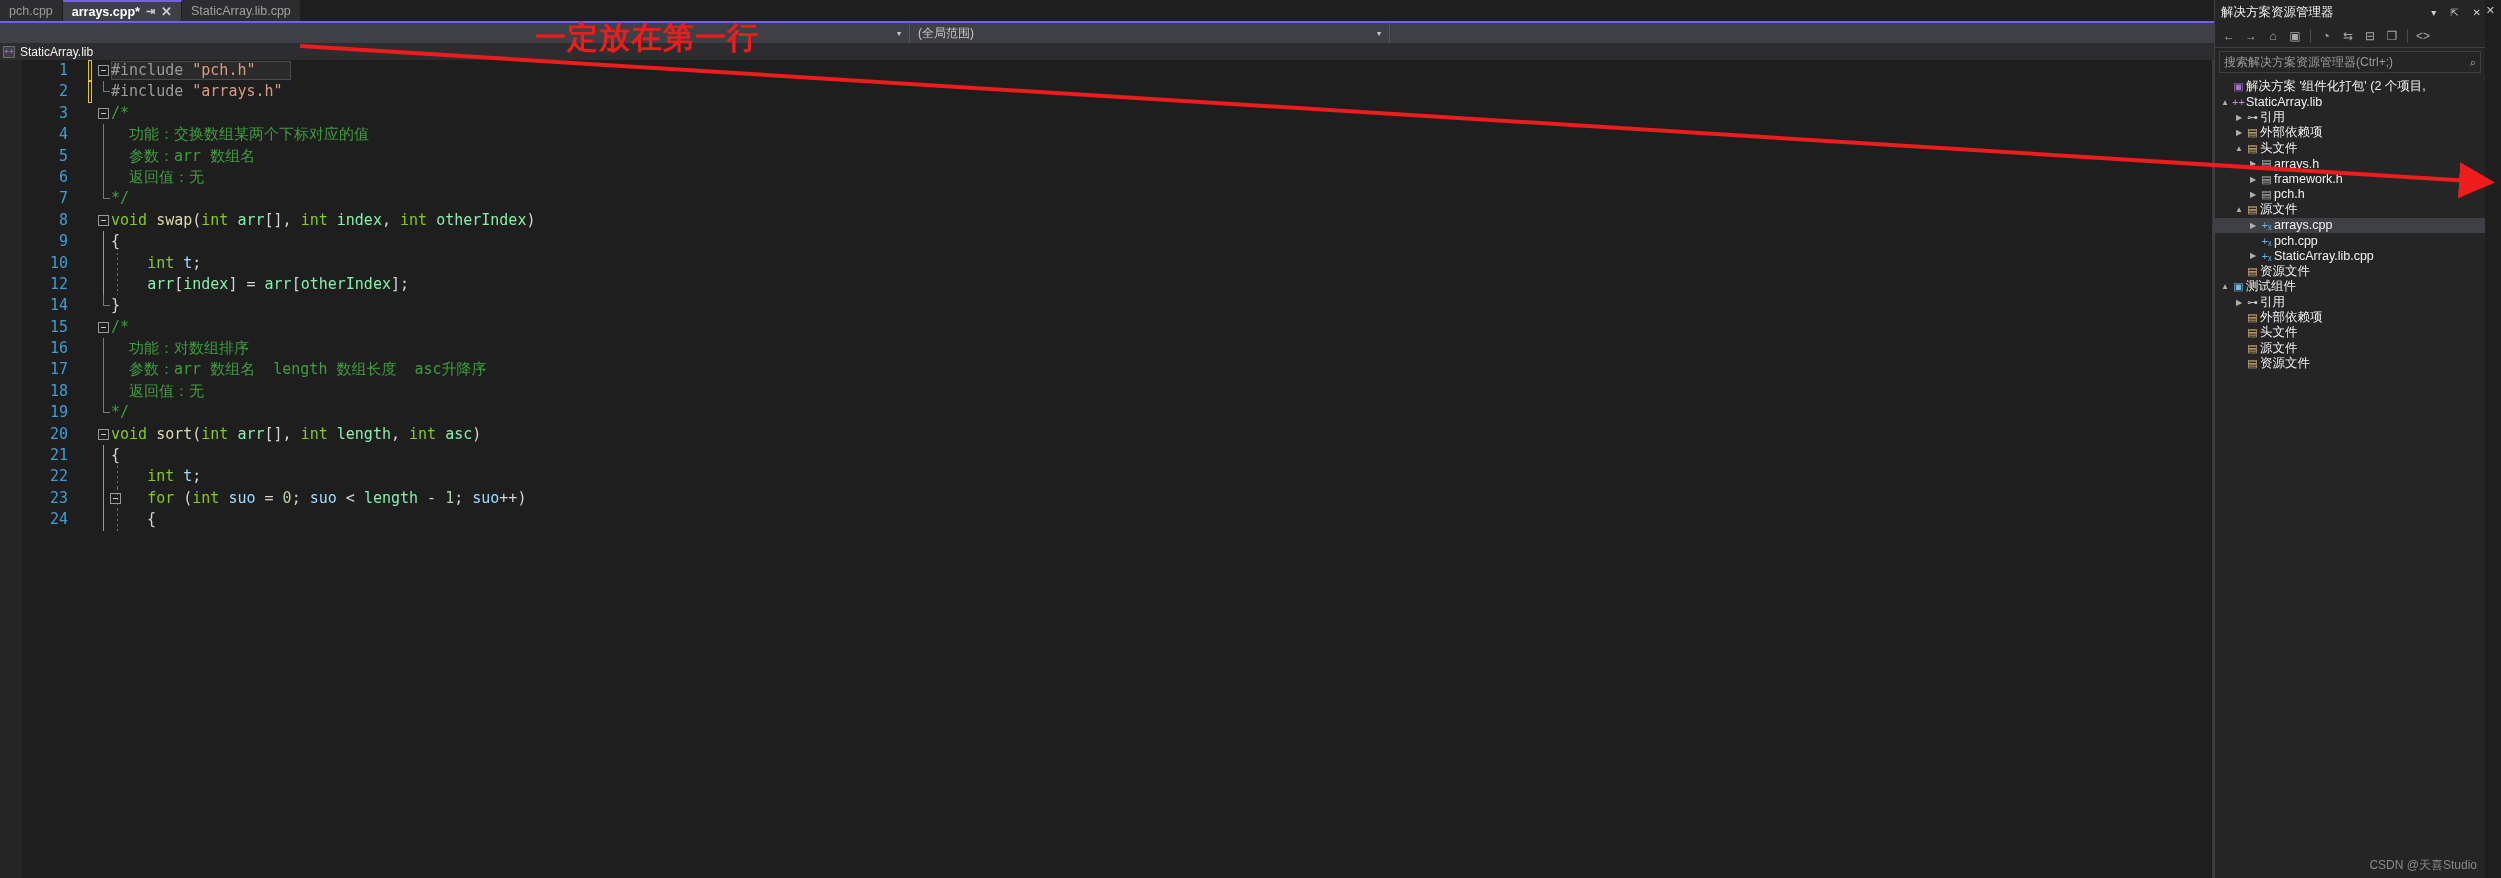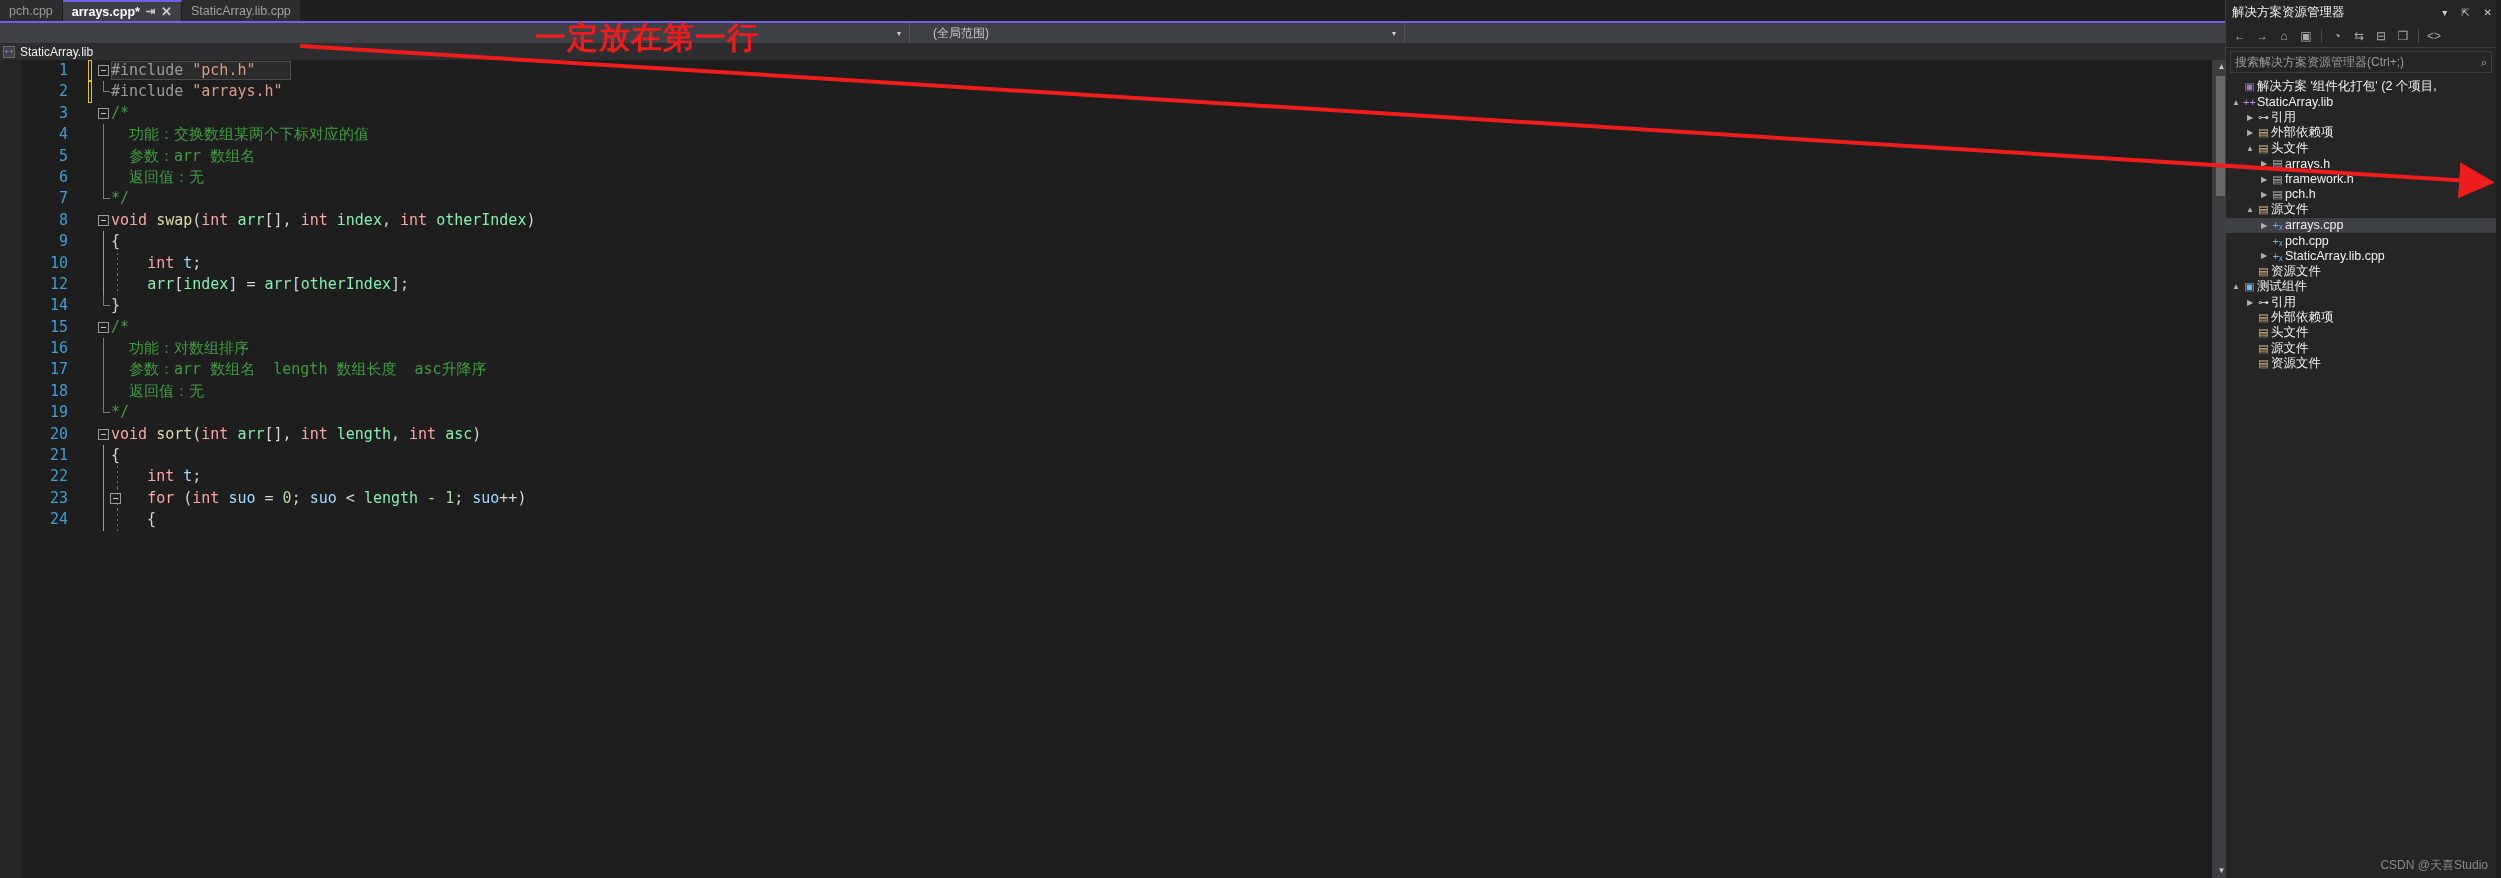--- a/index.html
+++ b/index.html
@@ -43,21 +43,21 @@
     position: absolute; left: 0; top: 21px; width: 2230px; height: 22px;
     background: #3f3f46; border-top: 2px solid #7160e8;
     display: flex; align-items: center;
   }
   .navbar-scope {
     position: relative; height: 100%; display: flex; align-items: center;
     padding: 0 8px; font-size: 12px; color: #c8c8c8;
     border-right: 1px solid #55555c; min-width: 0;
   }
   .navbar-scope.s1 { width: 910px; }
-  .navbar-scope.s2 { width: 480px; margin-left: 15px; }
+  .navbar-scope.s2 { width: 480px; }
   .navbar-caret { margin-left: auto; font-size: 8px; color: #d0d0d0; }
   .navbar-tail { flex: 1; height: 100%; background: #3f3f46; }
 
   
   .projbar {
     position: absolute; left: 0; top: 43px; width: 2230px; height: 17px;
     background: #2d2d30; display: flex; align-items: center;
     padding-left: 3px; gap: 5px;
   }
   .proj-ico {
@@ -125,21 +125,21 @@
   }
   .curline-box {
     position: absolute; left: 111px; top: 1px; height: 19px;
     border: 1px solid #4b4b4b; background: #2a2a2a;
   }
 
   
   .t-pp   { color: #9b9b9b; }
   .t-str  { color: #d69d85; }
   .t-cmt  { color: #3f9e3f; }
-  .t-kw   { color: #fca5a5; }
+  .t-kw   { color: #84cc16; }
   .t-fn   { color: #dcdcaa; }
   .t-pun  { color: #d4d4d4; }
   .t-id   { color: #86efac; }
   .t-var  { color: #9cdcfe; }
   .t-num  { color: #b5cea8; }
 
   
   .ed-scroll {
     position: absolute; right: 0; top: 0; width: 17px; height: 100%;
     background: #3e3e42;
@@ -152,21 +152,21 @@
   .ed-scroll-thumb {
     position: absolute; left: 3px; top: 16px; width: 11px; height: 120px;
     background: #686868;
   }
   .ed-vline {
     position: absolute; top: 0; width: 1px; height: 100%; background: #3a3a3a;
   }
 
   
   .solex {
-    position: absolute; right: 5px; top: 0; width: 271px; height: 878px;
+    position: absolute; right: 16px; top: 0; width: 271px; height: 878px;
     background: #252526; border-left: 1px solid #3f3f46; margin-left: 24px;
   }
   .solex-title {
     height: 24px; display: flex; align-items: center;
     padding-left: 6px; gap: 6px; color: #f0f0f0; font-size: 12.5px;
     background: #252526;
   }
   .solex-title .spacer { flex: 1; }
   .solex-title .tbtn { color: #d0d0d0; font-size: 10px; padding: 0 4px; cursor: pointer; }
   .solex-toolbar {

